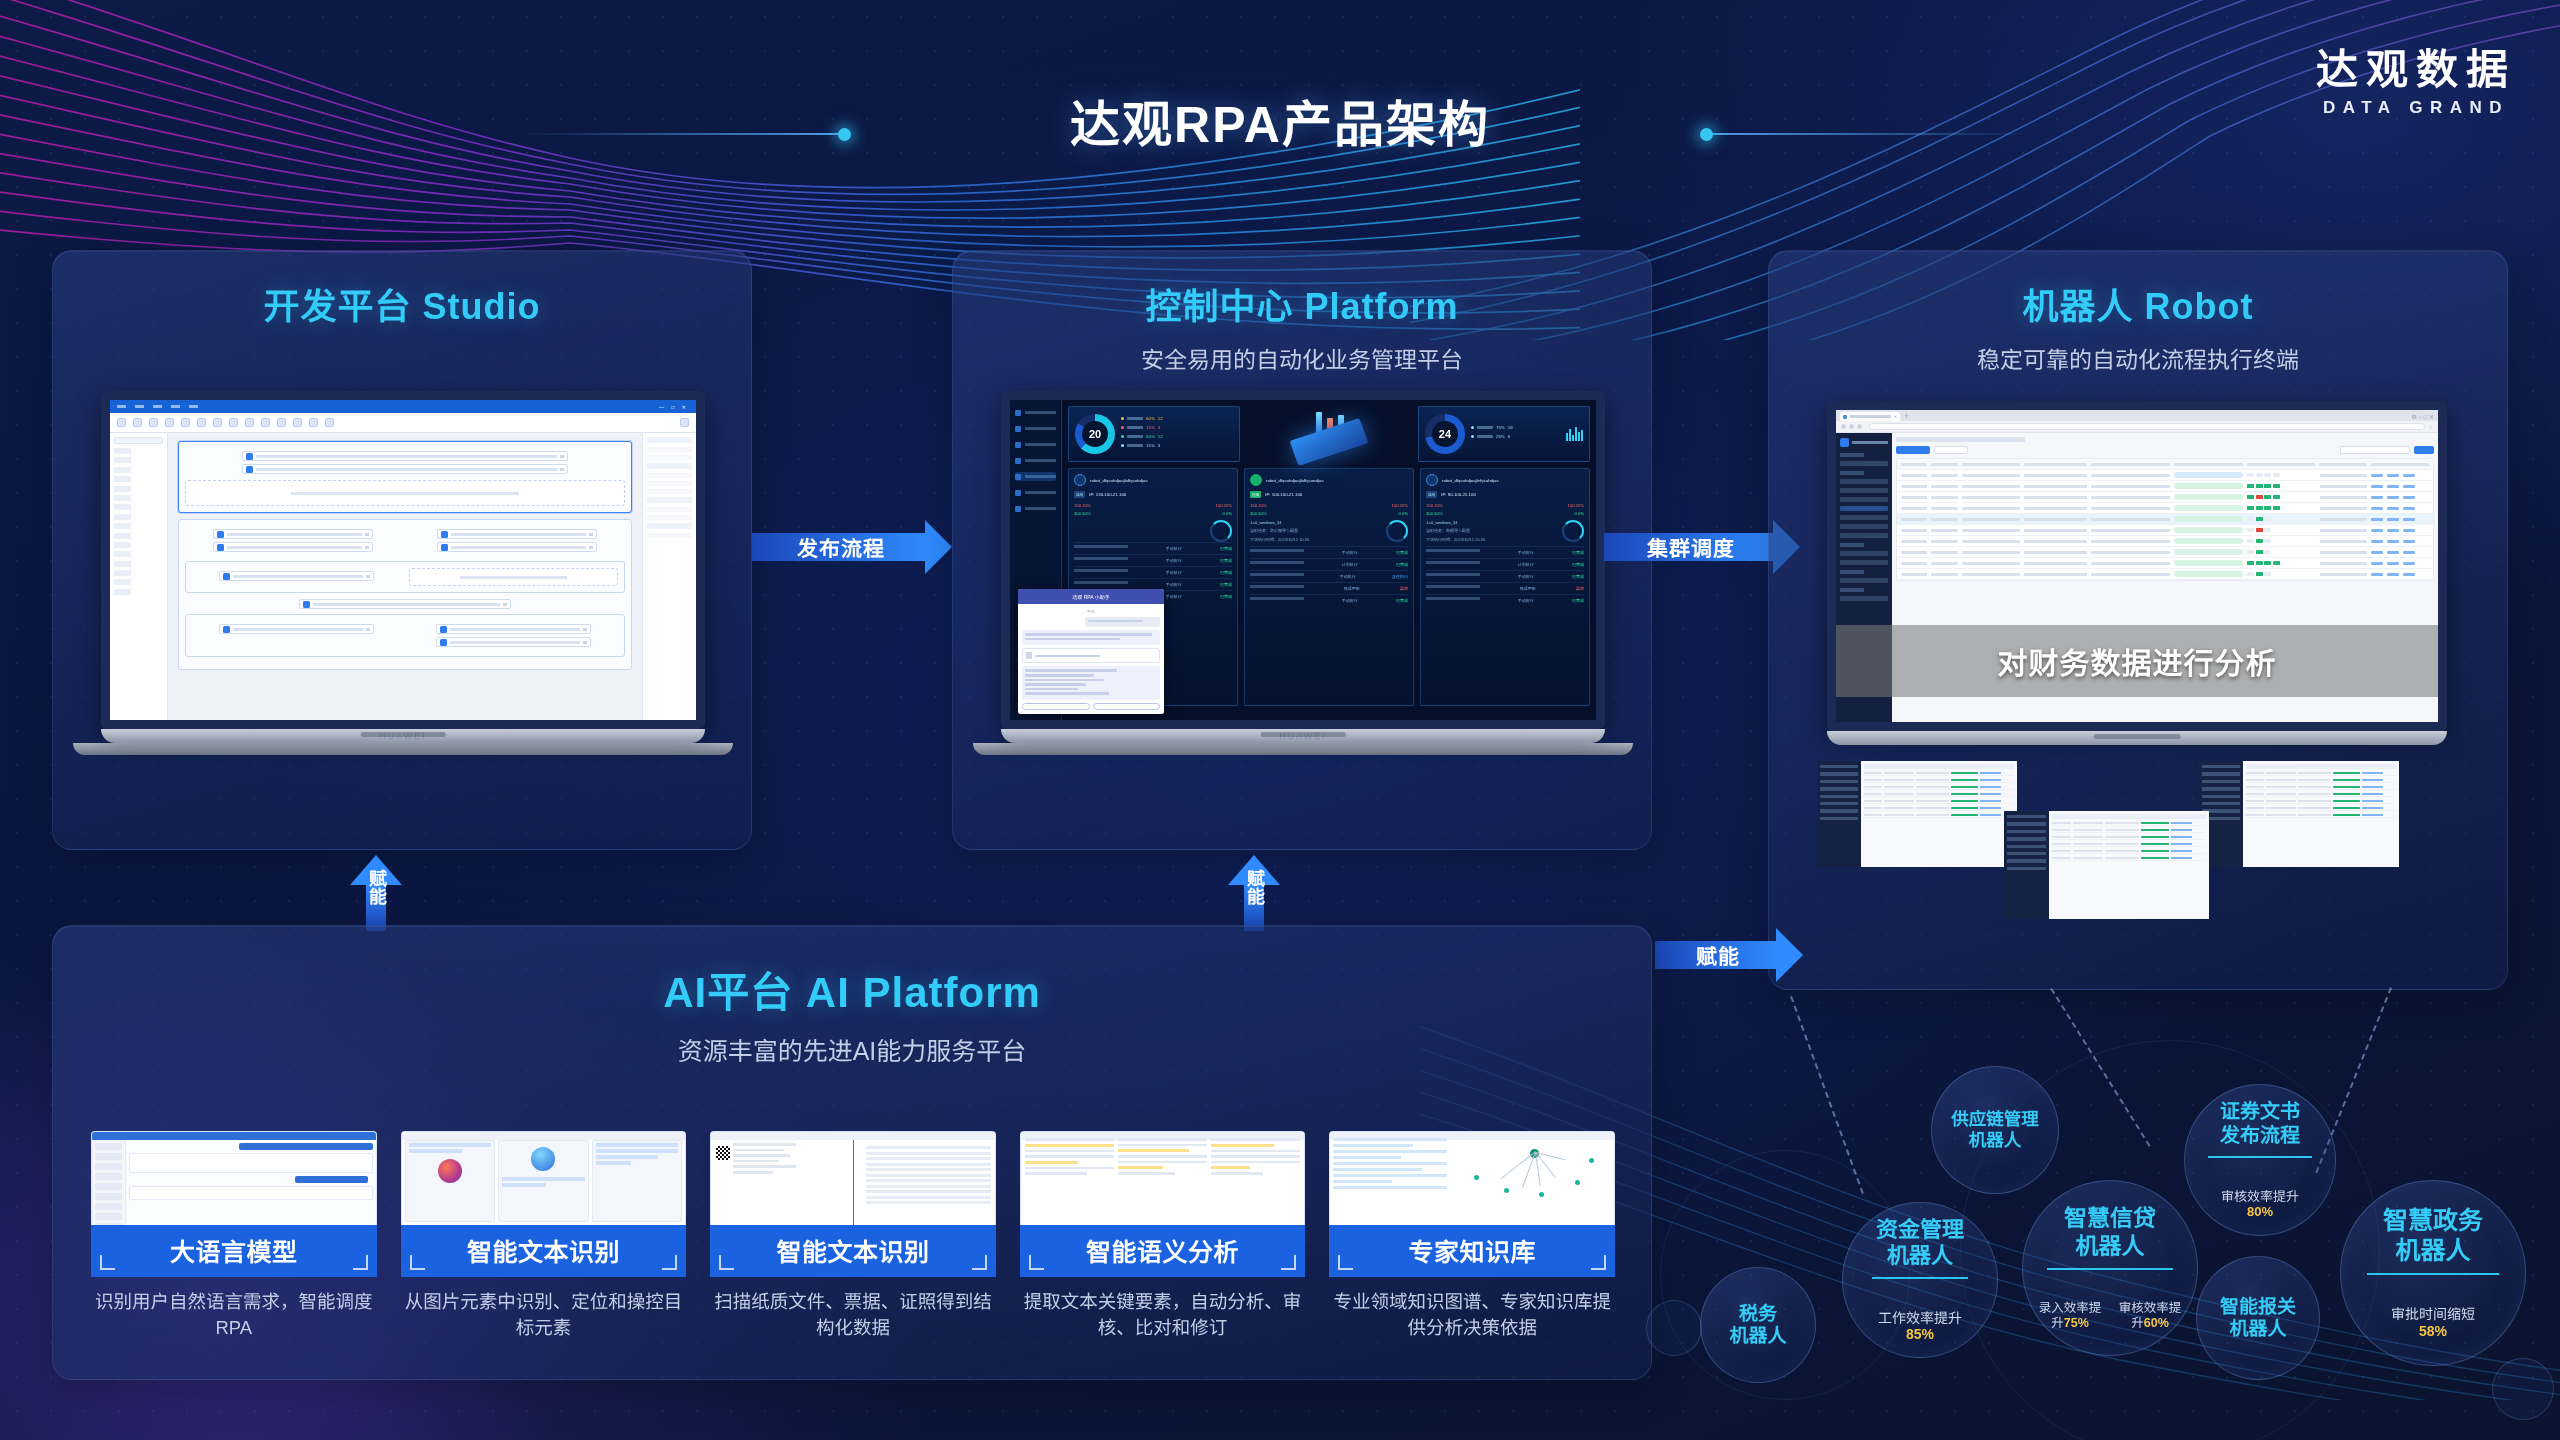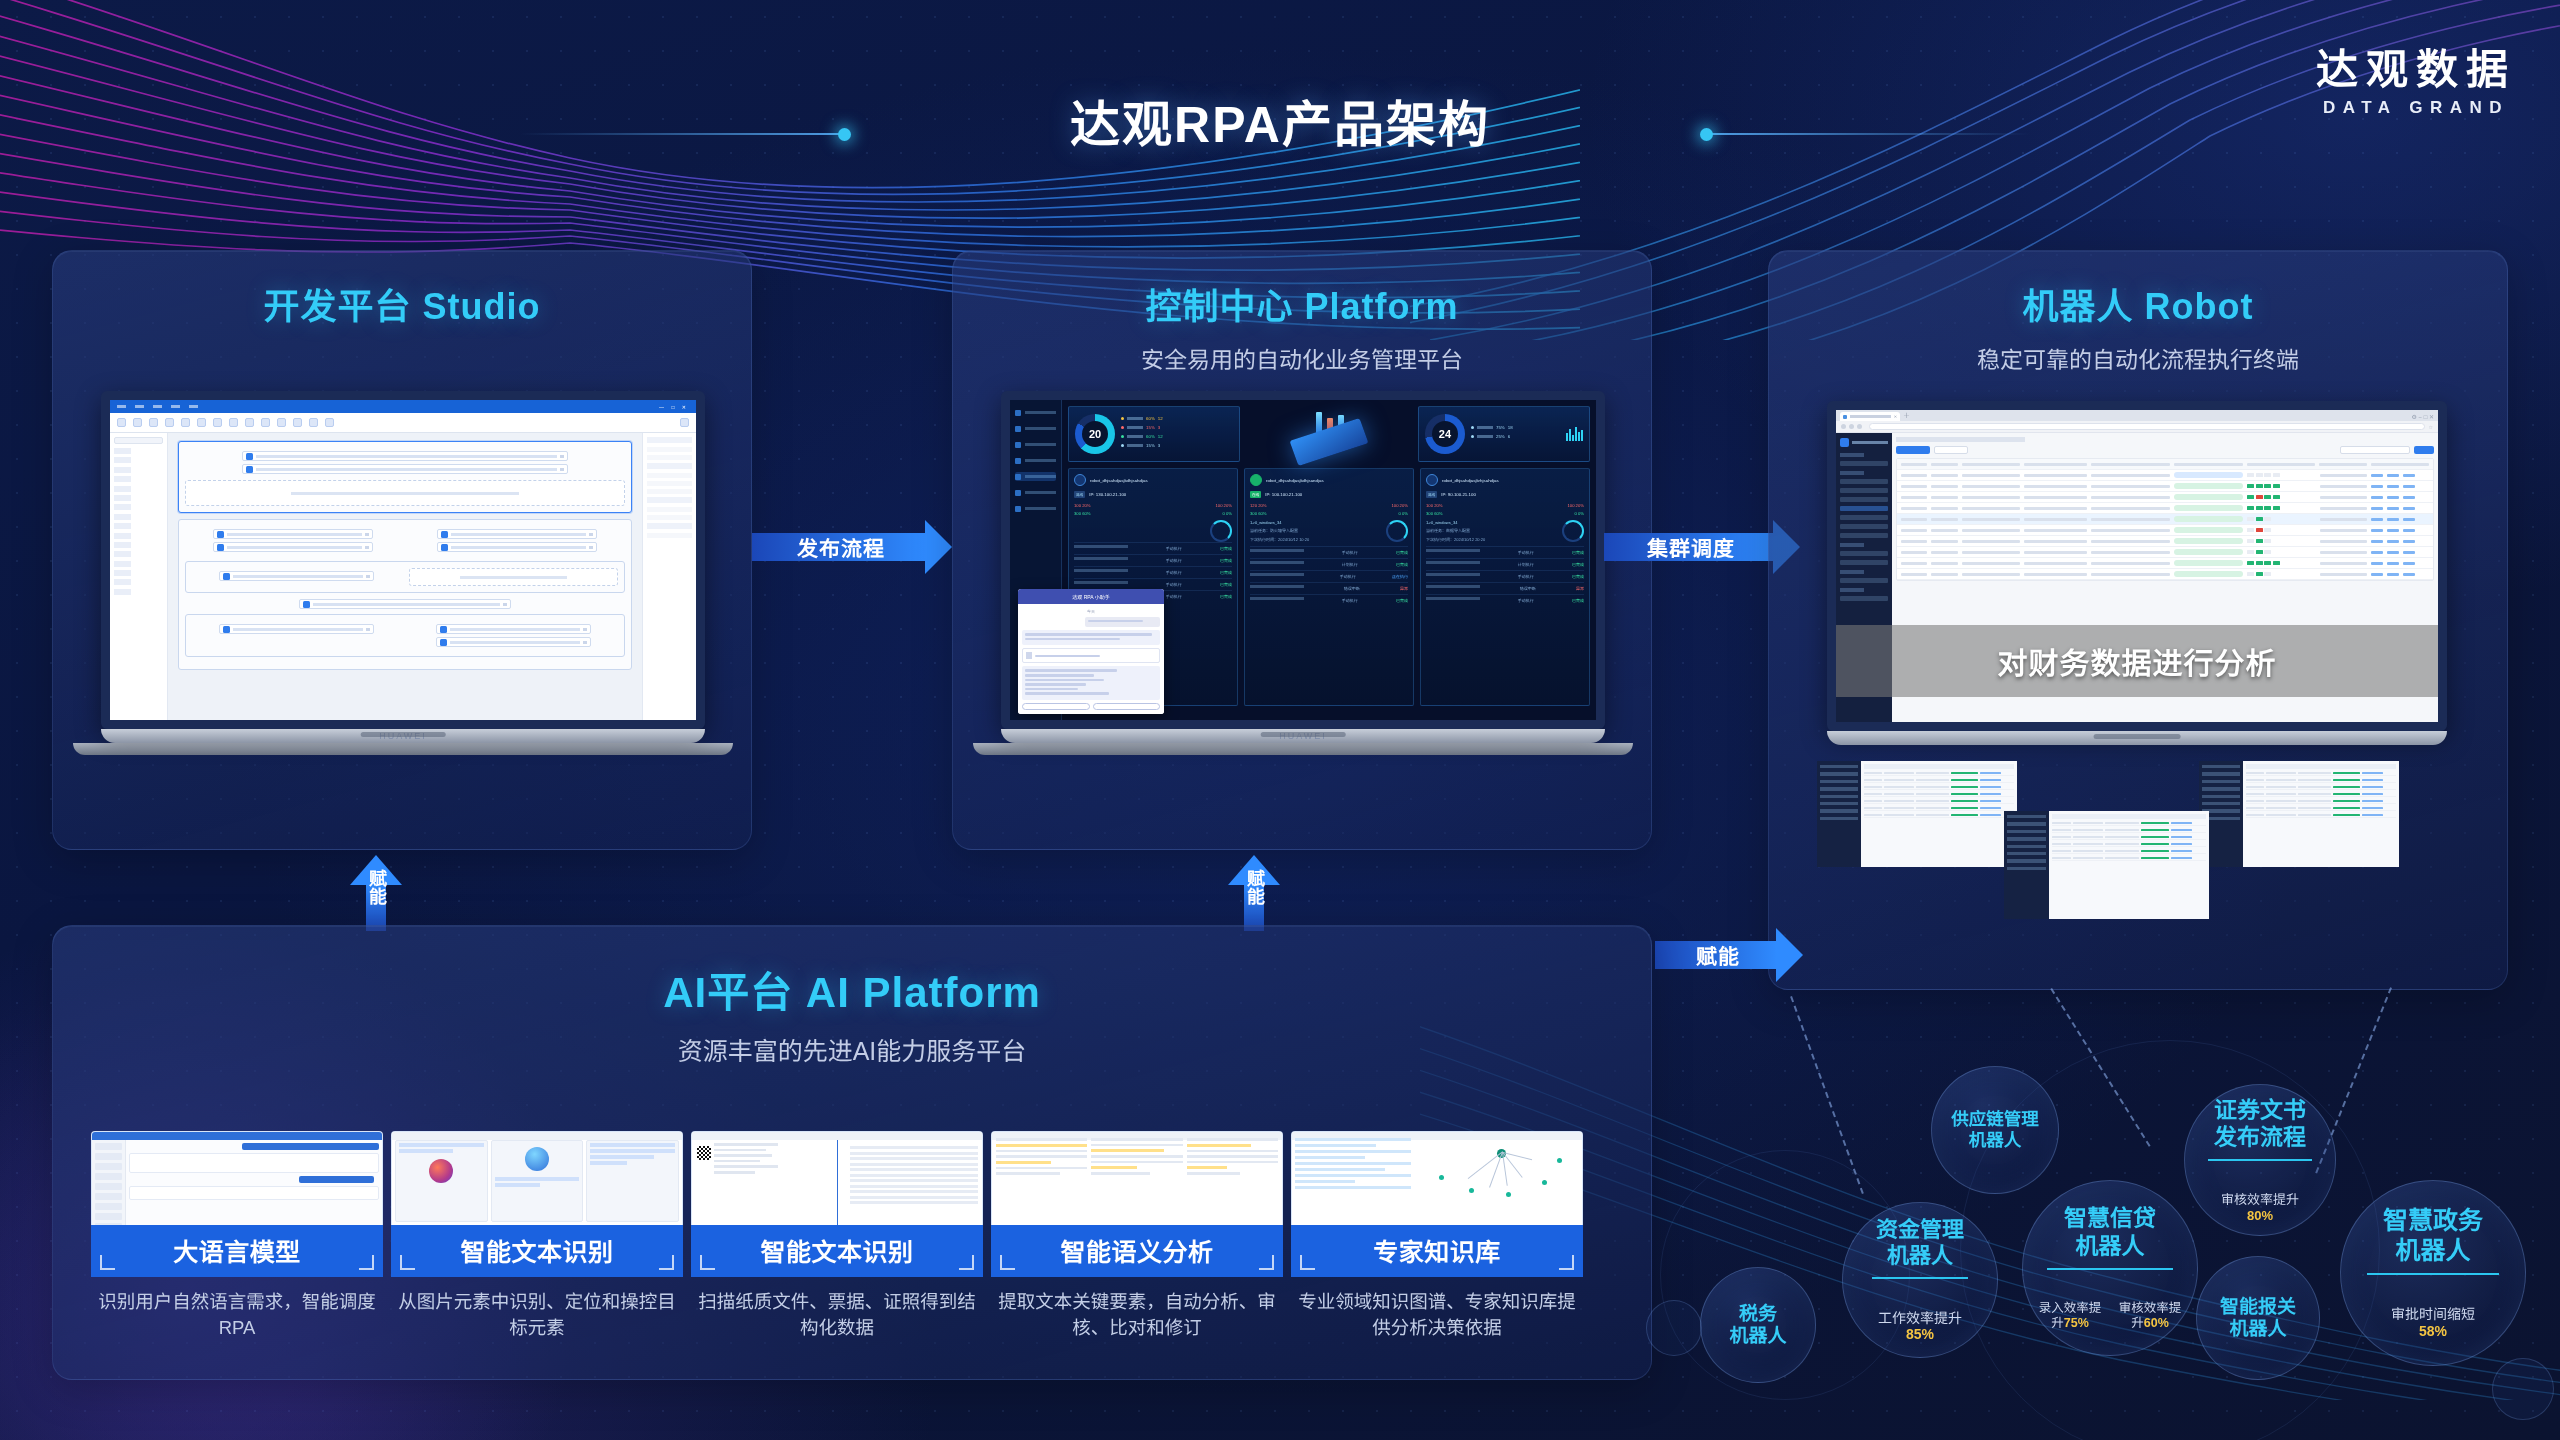--- a/index.html
+++ b/index.html
@@ -237,21 +237,21 @@
     background:linear-gradient(0deg,#1b47b8,#2f8bff); }
   .arrow-u .head { position:absolute; left:0; top:0; width:0; height:0;
     border-left:26px solid transparent; border-right:26px solid transparent;
     border-bottom:30px solid #2f8bff; }
   .arrow-u .lbl { position:absolute; left:50%; top:14px; transform:translateX(-50%);
     color:#fff; font-size:18px; font-weight:700; writing-mode:vertical-rl; z-index:2;
     letter-spacing:0px; }
 
   
   #ai-cards { position:absolute; left:0; top:205px; width:1600px;
-              display:flex; gap:8px; padding:0 38px; }
+              display:flex; gap:24px; padding:0 38px; }
   .ai-card { width:292px; }
   .ai-shot { height:94px; border-radius:4px 4px 0 0; overflow:hidden; position:relative;
              background:#eef2f8; border:1px solid rgba(150,190,245,.25); border-bottom:none; }
   .ai-label { background:#1b62e0; color:#fff; text-align:center; font-size:25px; font-weight:700;
               padding:7px 0 9px; position:relative; letter-spacing:.5px; }
   .ai-label::before, .ai-label::after{
     content:""; position:absolute; width:13px; height:13px; border:2px solid rgba(255,255,255,.75); }
   .ai-label::before{ left:9px; bottom:7px; border-top:none; border-right:none; }
   .ai-label::after { right:9px; bottom:7px; border-top:none; border-left:none; }
   .ai-desc { color:#c3cee6; font-size:18.5px; line-height:1.42; text-align:center; margin-top:12px; }
@@ -1573,21 +1573,21 @@
         <div class="bm" style="font-size:12.5px;width:72px">
           <span>录入效率提升</span><b>75%</b>
         </div>
         <div class="bm" style="font-size:12.5px;width:72px">
           <span>审核效率提升</span><b>60%</b>
         </div>
       </div>
     </div>
 
     <div class="bubble" style="left:504px;top:84px;width:152px;height:152px">
-      <div class="bn" style="font-size:23px">
+      <div class="bn" style="font-size:20px">
         <span>证券文书</span><br>
         <span>发布流程</span>
       </div>
       <div class="rule" style="width:104px"></div>
       <div class="bm" style="font-size:13px;width:90px">
         <span>审核效率提升</span><b>80%</b>
       </div>
     </div>
 
     <div class="bubble" style="left:516px;top:256px;width:124px;height:124px">

